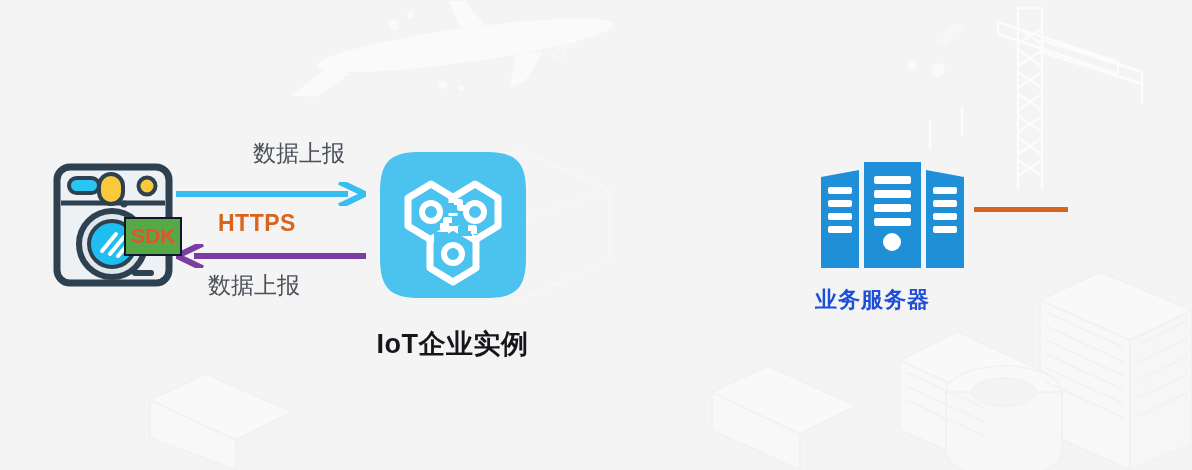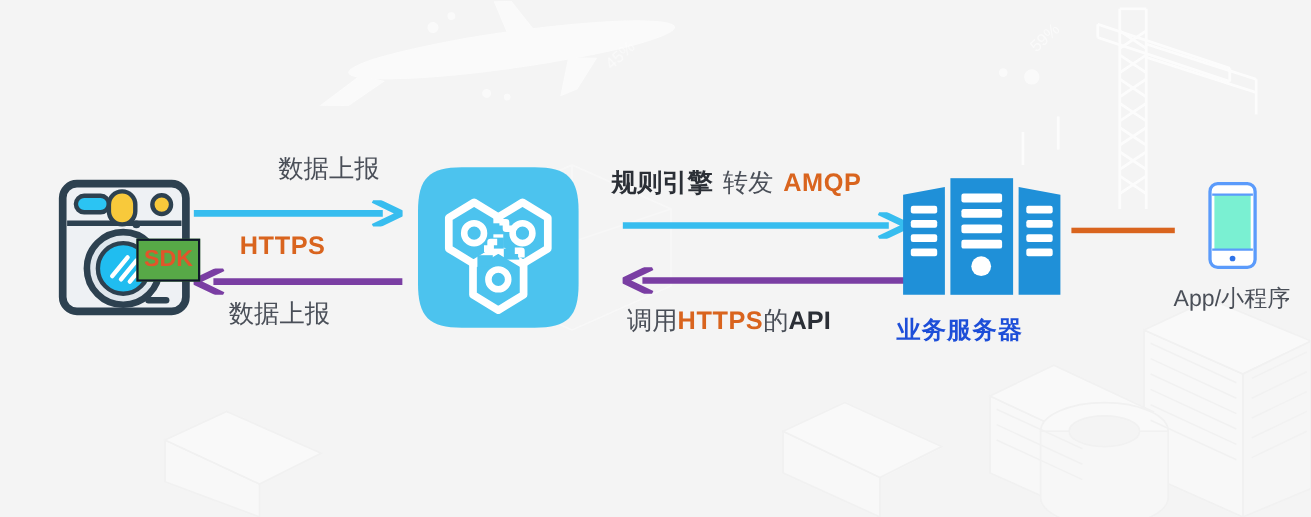--- a/index.html
+++ b/index.html
@@ -220,46 +220,23 @@
         <rect x="76" y="76" width="14" height="10"></rect>
         <rect x="90" y="86" width="14" height="10"></rect>
         <rect x="66" y="92" width="14" height="10"></rect>
       </g>
       <g fill="none" stroke="#ffffff" stroke-width="6" stroke-linejoin="round">
         <path d="M86 62 L92 62 L92 68 L98 68"></path>
         <path d="M84 80 L78 80 L78 86 L72 86"></path>
         <path d="M100 88 L106 88 L106 94"></path>
       </g>
     </svg>
-  </div>
-
-  <div class="linkgroup" id="link-mid">
-    <div class="link-label" id="lbl-rule-row">
-      <span class="lbl-cn-bold">规则引擎</span>
-      <span class="lbl-cn">转发</span>
-      <span class="lbl-proto">AMQP</span>
-    </div>
-
-    <svg width="260" height="24" viewBox="0 0 260 24" style="position:absolute;left:10px;top:38px;">
-      <line x1="0" y1="12" x2="242" y2="12" stroke="#37bdef" stroke-width="6"></line>
-      <path d="M236 1 L259 12 L236 23" fill="none" stroke="#37bdef" stroke-width="6" stroke-linecap="square" stroke-linejoin="miter"></path>
-    </svg>
-
-    <svg width="260" height="24" viewBox="0 0 260 24" style="position:absolute;left:10px;top:88px;">
-      <line x1="18" y1="12" x2="260" y2="12" stroke="#7a3ea3" stroke-width="6"></line>
-      <path d="M24 1 L1 12 L24 23" fill="none" stroke="#7a3ea3" stroke-width="6" stroke-linecap="square" stroke-linejoin="miter"></path>
-    </svg>
-
-    <div class="link-label" id="lbl-https-row">
-      <span class="lbl-cn">调用</span>
-      <span class="lbl-proto">HTTPS</span>
-      <span class="lbl-cn">的</span>
-      <span class="lbl-api-dark">API</span>
-    </div>
-  </div>
+    <div class="caption">IoT企业实例</div>
+  </div>
+
 
   <div class="node" id="server-node">
     <svg width="155" height="115" viewBox="0 0 155 115" style="margin:0 auto;display:block;">
       <path d="M6 17 L44 10 L44 108 L6 108 Z" fill="#1f90d8"></path>
       <path d="M111 10 L149 17 L149 108 L111 108 Z" fill="#1f90d8"></path>
       <rect x="49" y="2" width="57" height="106" fill="#1f90d8"></rect>
       <g fill="#ffffff">
         <rect x="13" y="27" width="24" height="7" rx="2"></rect>
         <rect x="13" y="40" width="24" height="7" rx="2"></rect>
         <rect x="13" y="53" width="24" height="7" rx="2"></rect>
@@ -273,24 +250,14 @@
         <rect x="59" y="44" width="37" height="8" rx="2"></rect>
         <rect x="59" y="58" width="37" height="8" rx="2"></rect>
         <circle cx="77" cy="82" r="9"></circle>
       </g>
     </svg>
     <div class="caption">业务服务器</div>
   </div>
 
   <div id="connector-app"></div>
 
-  <div class="node" id="app-node">
-    <svg width="130" height="82" viewBox="0 0 130 82" style="margin:0 auto;display:block;">
-      <rect x="45" y="2" width="41" height="76" rx="7" ry="7" fill="#ffffff" stroke="#5b9bfb" stroke-width="3"></rect>
-      <rect x="49" y="12" width="33" height="50" fill="#7af0d2"></rect>
-      <line x1="47" y1="12" x2="84" y2="12" stroke="#5b9bfb" stroke-width="2"></line>
-      <line x1="47" y1="62" x2="84" y2="62" stroke="#5b9bfb" stroke-width="2"></line>
-      <circle cx="65.5" cy="70" r="2.6" fill="#2f73e8"></circle>
-    </svg>
-    <div class="caption">App/小程序</div>
-  </div>
 
 </div>
 
 </body></html>

